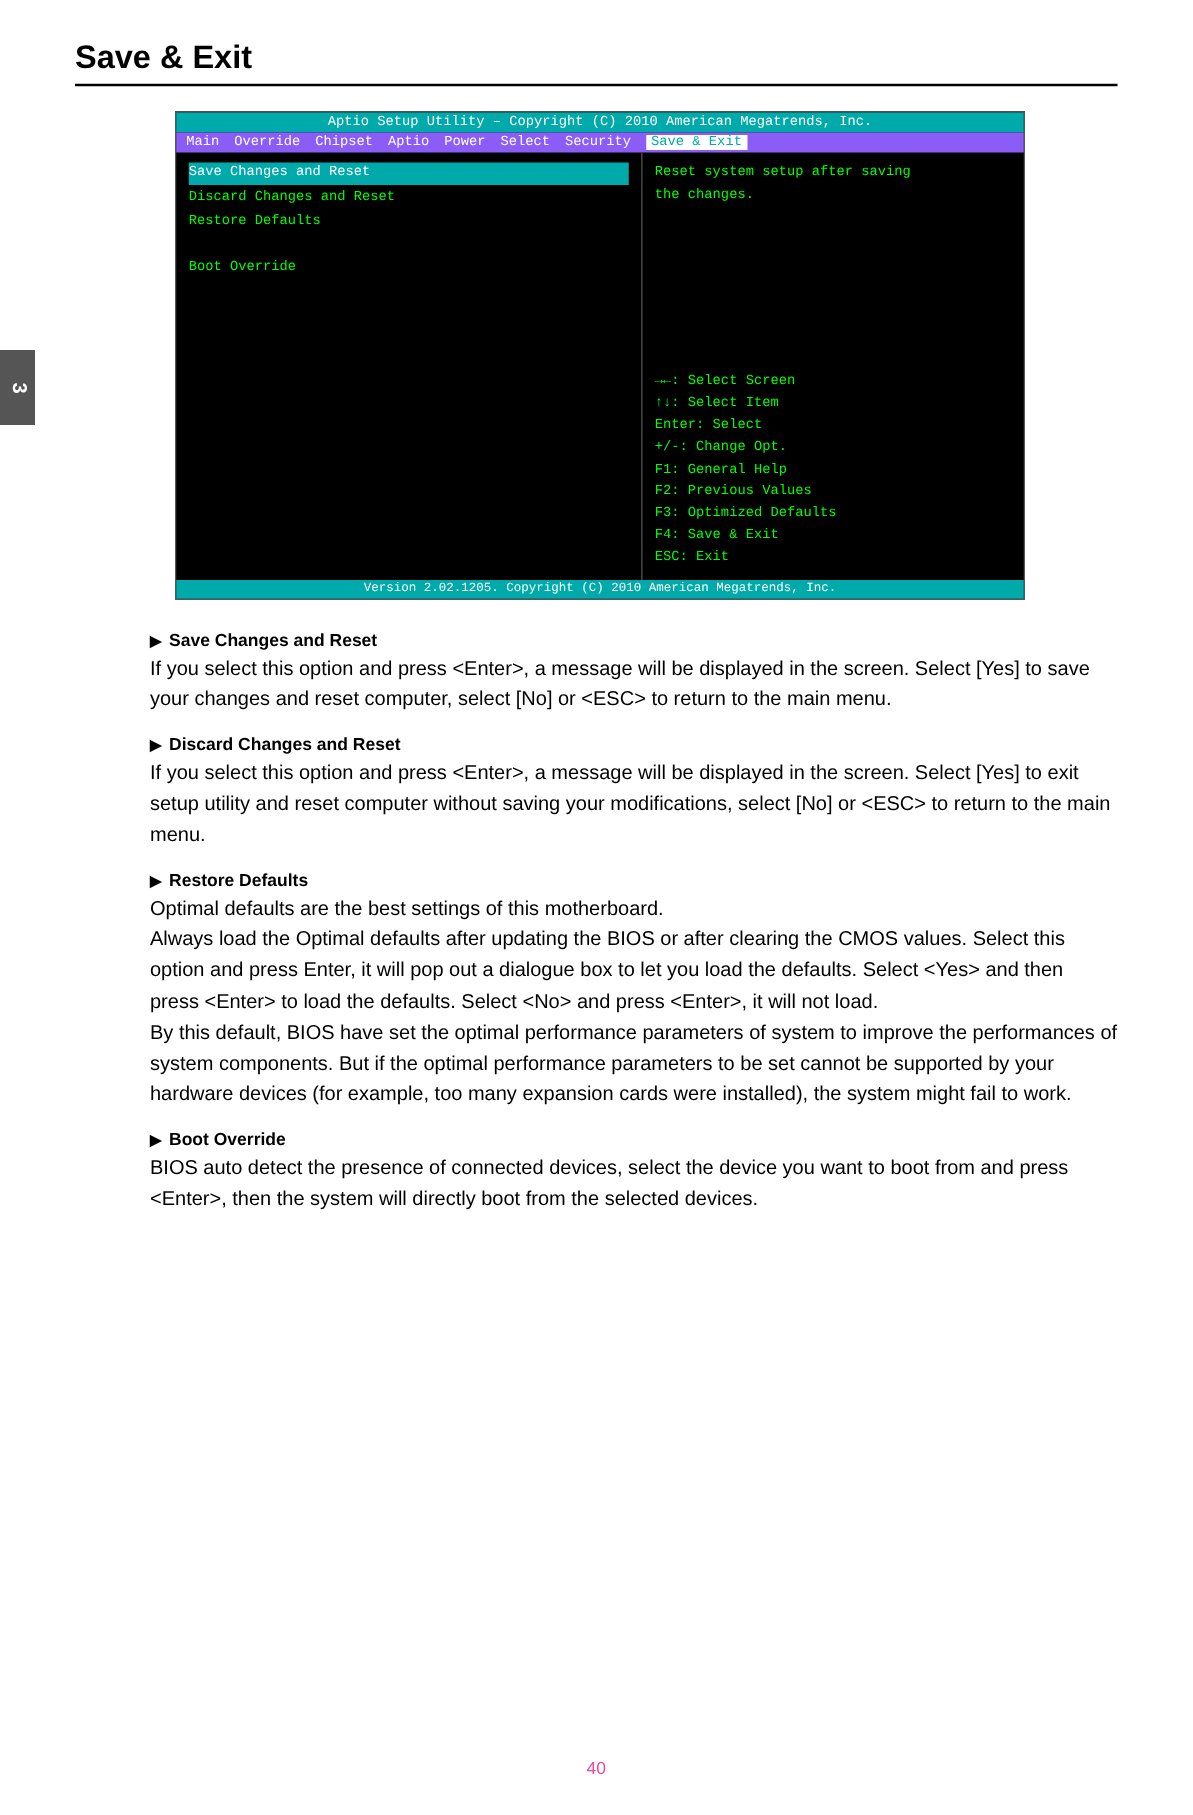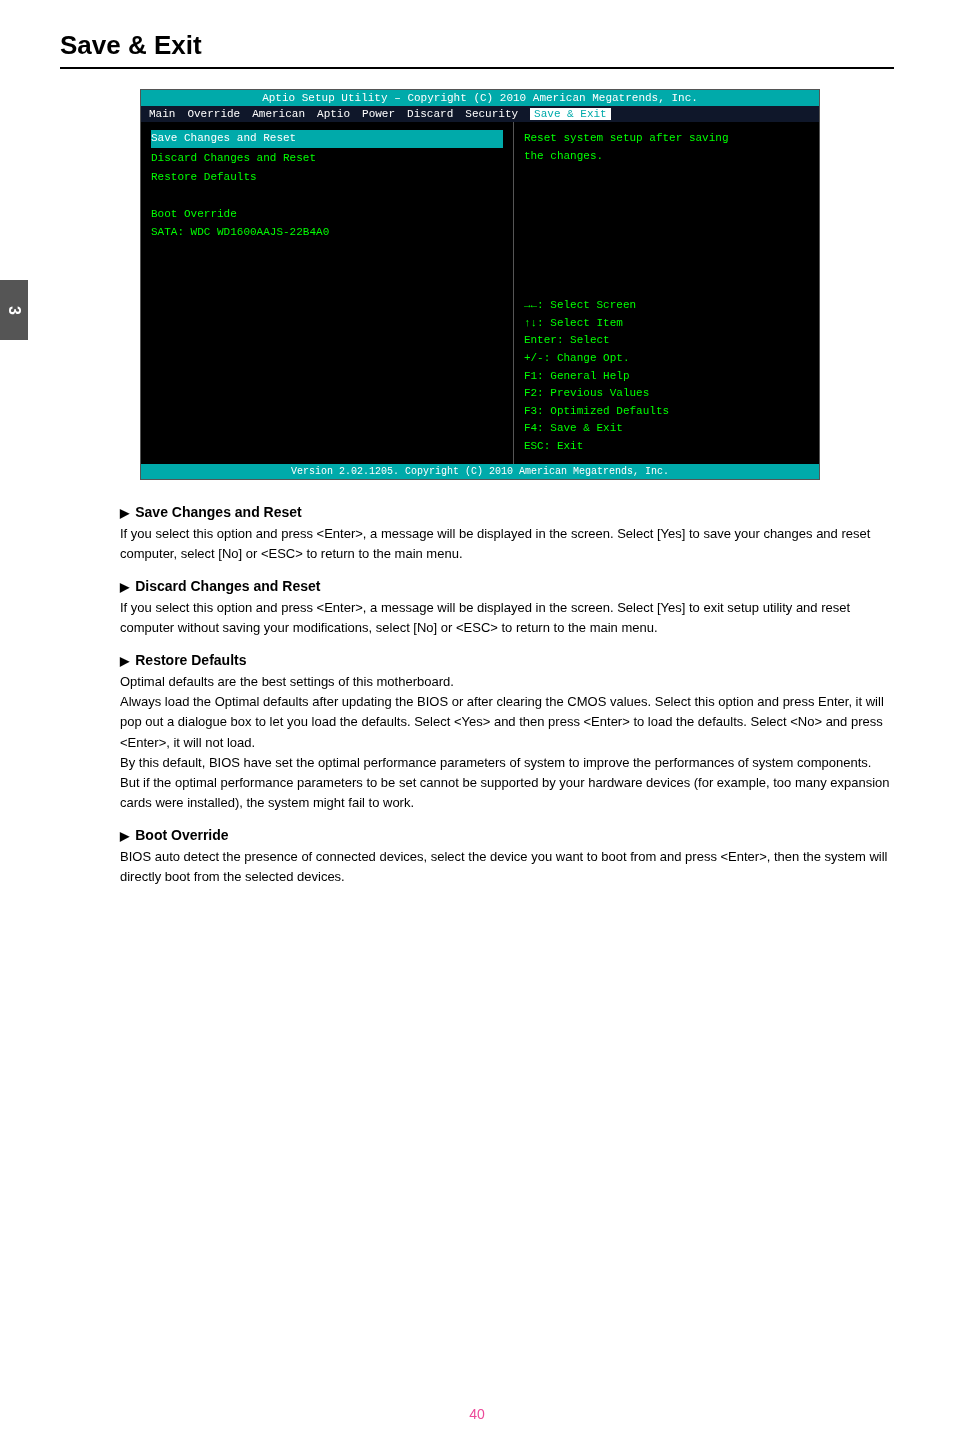--- a/index.html
+++ b/index.html
@@ -68,21 +68,21 @@
     .bios-titlebar {
       background: #00aaaa;
       color: #fff;
       font-family: 'Courier New', monospace;
       font-size: 11px;
       text-align: center;
       padding: 2px 4px;
     }
 
     .bios-menubar {
-      background: #0f172a;
+      background: #8b5cf6;
       color: #fff;
       font-family: 'Courier New', monospace;
       font-size: 11px;
       padding: 2px 8px;
       display: flex;
       gap: 12px;
     }
 
     .bios-menubar span.active {
       background: #fff;
@@ -167,58 +167,57 @@
       align-items: baseline;
       gap: 6px;
     }
 
     .section-header::before {
       content: '▶';
       font-size: 12px;
     }
 
     .section-body {
-      font-size: 13px;
+      font-size: 16px;
       line-height: 1.55;
       color: #000;
     }
   </style>
 </head>
 <body>
 
 <div class="chapter-tab">3</div>
 
 <div class="content">
 
   <h1 class="page-title">Save &amp; Exit</h1>
 
   <div class="bios-container">
 
     <div class="bios-titlebar">Aptio Setup Utility – Copyright (C) 2010 American Megatrends, Inc.</div>
 
     <div class="bios-menubar">
       <span>Main</span>
       <span>Override</span>
-      <span>American</span>
+      <span>Chipset</span>
       <span>Aptio</span>
       <span>Power</span>
-      <span>Discard</span>
+      <span>Select</span>
       <span>Security</span>
       <span class="active">Save &amp; Exit</span>
     </div>
 
     <div class="bios-body">
 
       <div class="bios-left">
         <span class="menu-item highlighted">Save Changes and Reset</span>
         <span class="menu-item">Discard Changes and Reset</span>
         <span class="menu-item">Restore Defaults</span>
         <br>
         <span class="section-label">Boot Override</span>
-        <span class="menu-item">SATA: WDC WD1600AAJS-22B4A0</span>
       </div>
 
       <div class="bios-right">
         <div class="bios-right-top">
           Reset system setup after saving<br>the changes.
         </div>
         <div class="bios-right-bottom">
           →←: Select Screen<br>
           ↑↓: Select Item<br>
           Enter: Select<br>

